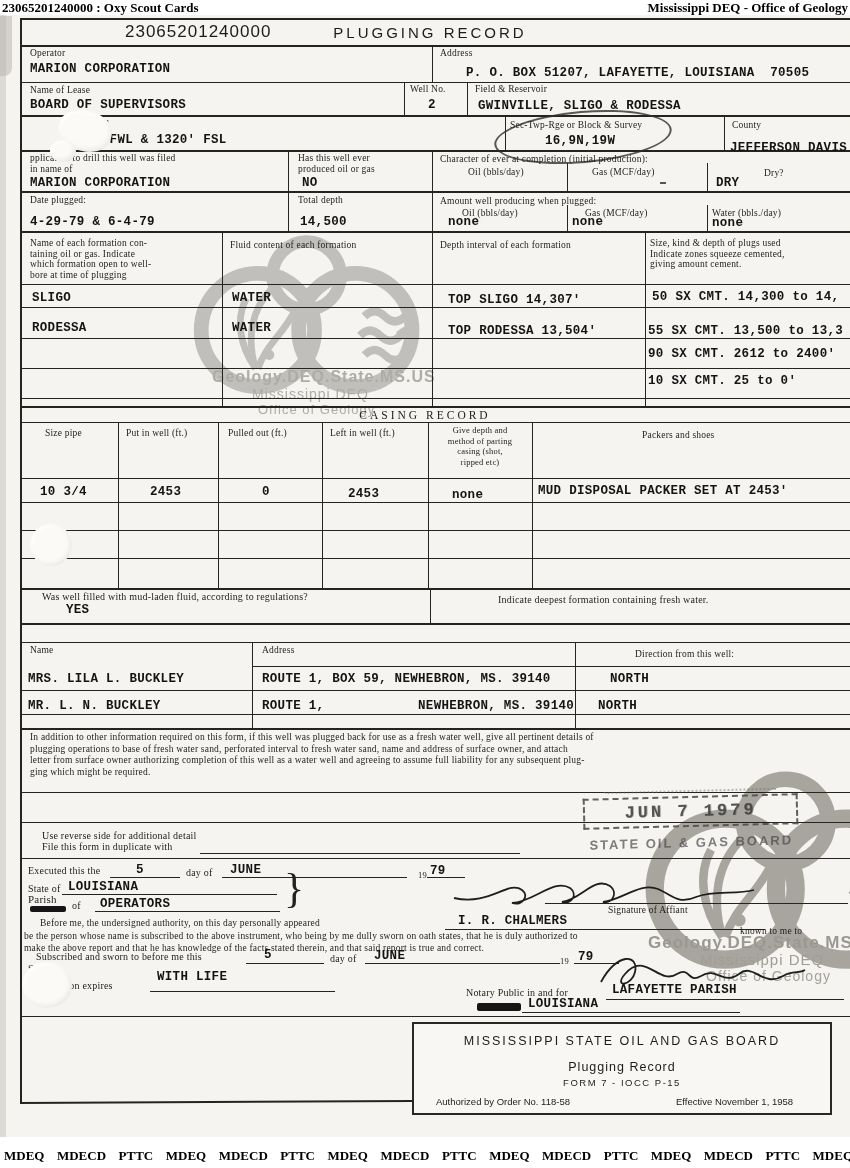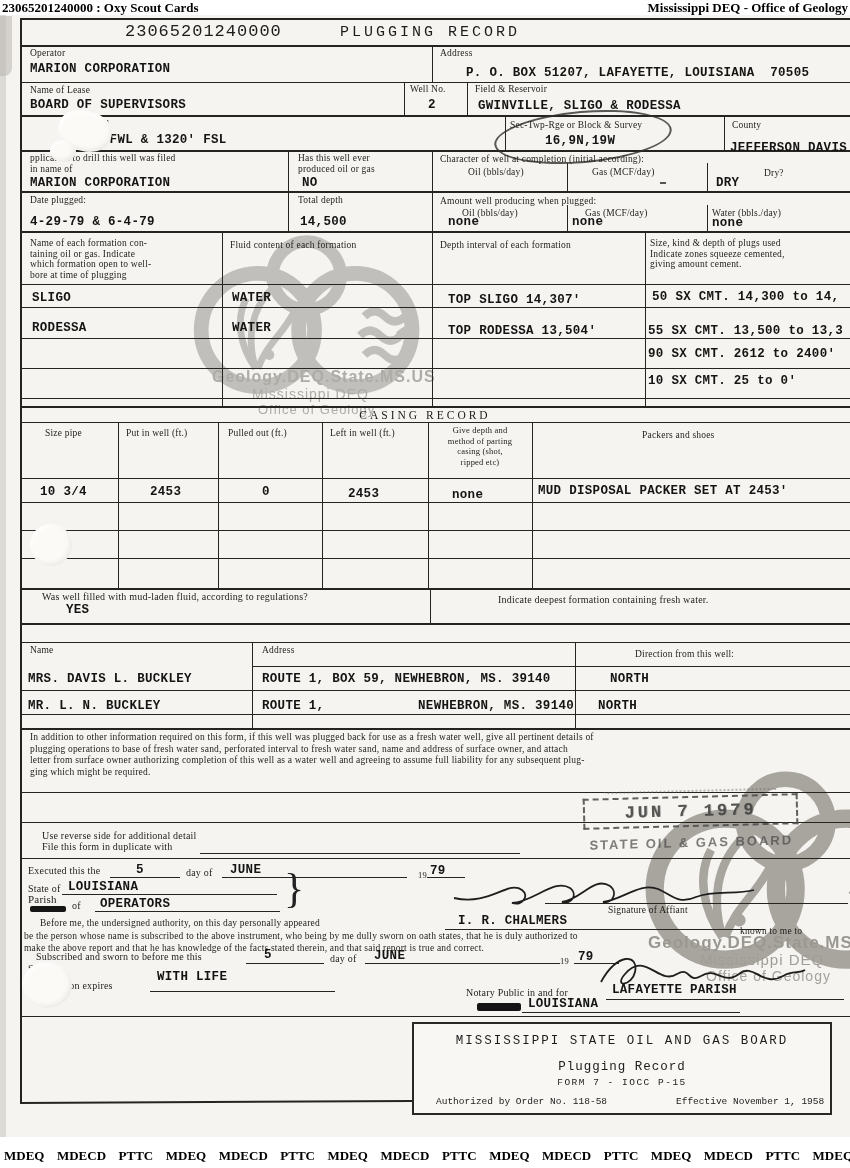--- a/index.html
+++ b/index.html
@@ -6,21 +6,21 @@
   .page{position:relative;width:850px;height:1168px;background:#fff;overflow:hidden;
         font-family:"Liberation Serif","DejaVu Serif",serif;}
   .abs{position:absolute;}
   .scanbg{position:absolute;left:0;top:15px;width:850px;height:1122px;background:#f5f4f0;}
   .hl{position:absolute;background:#26241f;height:1px;}
   .vl{position:absolute;background:#26241f;width:1px;}
   .lbl{position:absolute;font-family:"Liberation Serif","DejaVu Serif",serif;
        font-size:9.5px;color:#1f1d1a;letter-spacing:.2px;white-space:pre-line;line-height:10.5px;}
   .typ{position:absolute;font-family:"Liberation Mono","DejaVu Sans Mono",monospace;
        font-size:12.5px;font-weight:700;color:#141414;white-space:pre;letter-spacing:.3px;}
-  .title{position:absolute;font-family:Liberation Mono, monospace;color:#1c1c1c;}
+  .title{position:absolute;font-family:Liberation Sans, sans-serif;color:#1c1c1c;}
   .sect{position:absolute;font-family:"Liberation Serif","DejaVu Serif",serif;color:#1c1c1c;}
   .wmtext{position:absolute;color:#aeaca7;font-family:"Liberation Sans","DejaVu Sans",sans-serif;letter-spacing:1px;}
   .blob{position:absolute;background:#fbfaf7;border-radius:50%;
         box-shadow:inset -2px -2px 5px rgba(0,0,0,.07), inset 2px 2px 4px rgba(255,255,255,.9);}
   .smudge{position:absolute;background:#151515;border-radius:2px;}
   .stamp{position:absolute;color:#474747;opacity:.88;transform:rotate(-1.5deg);}
   .ellipse{position:absolute;border:2px solid #30302d;border-radius:50%;opacity:.8;}
   .hdrbar{position:absolute;font-family:"Liberation Serif","DejaVu Serif",serif;font-weight:700;
           font-size:13px;color:#000;}
 </style>
@@ -146,21 +146,21 @@
   <div class="ellipse" style="left:494px;top:111px;width:174px;height:48px;transform:rotate(-5deg);"></div>
   <div class="lbl" style="left:732px;top:120px;">County</div>
   <div class="typ" style="left:730px;top:141px;">JEFFERSON DAVIS</div>
 
   <div class="lbl" style="left:30px;top:153px;">pplication to drill this well was filed
 in name of</div>
   <div class="typ" style="left:30px;top:176px;">MARION CORPORATION</div>
   <div class="lbl" style="left:298px;top:153px;">Has this well ever
 produced oil or gas</div>
   <div class="typ" style="left:302px;top:176px;">NO</div>
-  <div class="lbl" style="left:440px;top:154px;">Character of well at completion (initial according):</div>
+  <div class="lbl" style="left:440px;top:154px;">Character of ever at completion (initial production):</div>
   <div class="lbl" style="left:468px;top:167px;">Oil (bbls/day)</div>
   <div class="lbl" style="left:592px;top:167px;">Gas (MCF/day)</div>
   <div class="lbl" style="left:764px;top:168px;">Dry?</div>
   <div class="typ" style="left:716px;top:176px;">DRY</div>
   <div class="abs" style="left:660px;top:182px;width:6px;height:2px;background:#555;"></div>
 
   <div class="lbl" style="left:30px;top:195px;">Date plugged:</div>
   <div class="typ" style="left:30px;top:215px;">4-29-79 &amp; 6-4-79</div>
   <div class="lbl" style="left:298px;top:195px;">Total depth</div>
   <div class="typ" style="left:300px;top:215px;">14,500</div>
@@ -209,21 +209,21 @@
   <div class="typ" style="left:452px;top:488px;">none</div>
   <div class="typ" style="left:538px;top:484px;">MUD DISPOSAL PACKER SET AT 2453'</div>
 
   <div class="lbl" style="left:42px;top:592px;font-size:10px;">Was well filled with mud-laden fluid, according to regulations?</div>
   <div class="typ" style="left:66px;top:603px;">YES</div>
   <div class="lbl" style="left:498px;top:595px;font-size:10px;">Indicate deepest formation containing fresh water.</div>
 
   <div class="lbl" style="left:30px;top:645px;">Name</div>
   <div class="lbl" style="left:262px;top:645px;">Address</div>
   <div class="lbl" style="left:620px;top:649px;margin-left:15px;">Direction from this well:</div>
-  <div class="typ" style="left:28px;top:672px;">MRS. DAVIS L. BUCKLEY</div>
+  <div class="typ" style="left:28px;top:672px;">MRS. LILA L. BUCKLEY</div>
   <div class="typ" style="left:262px;top:672px;">ROUTE 1, BOX 59, NEWHEBRON, MS. 39140</div>
   <div class="typ" style="left:610px;top:672px;">NORTH</div>
   <div class="typ" style="left:28px;top:699px;">MR. L. N. BUCKLEY</div>
   <div class="typ" style="left:262px;top:699px;">ROUTE 1,            NEWHEBRON, MS. 39140</div>
   <div class="typ" style="left:598px;top:699px;">NORTH</div>
 
   <div class="lbl" style="left:30px;top:732px;width:808px;font-size:9.5px;line-height:11.5px;">In addition to other information required on this form, if this well was plugged back for use as a fresh water well, give all pertinent details of
 plugging operations to base of fresh water sand, perforated interval to fresh water sand, name and address of surface owner, and attach
 letter from surface owner authorizing completion of this well as a water well and agreeing to assume full liability for any subsequent plug-
 ging which might be required.</div>

